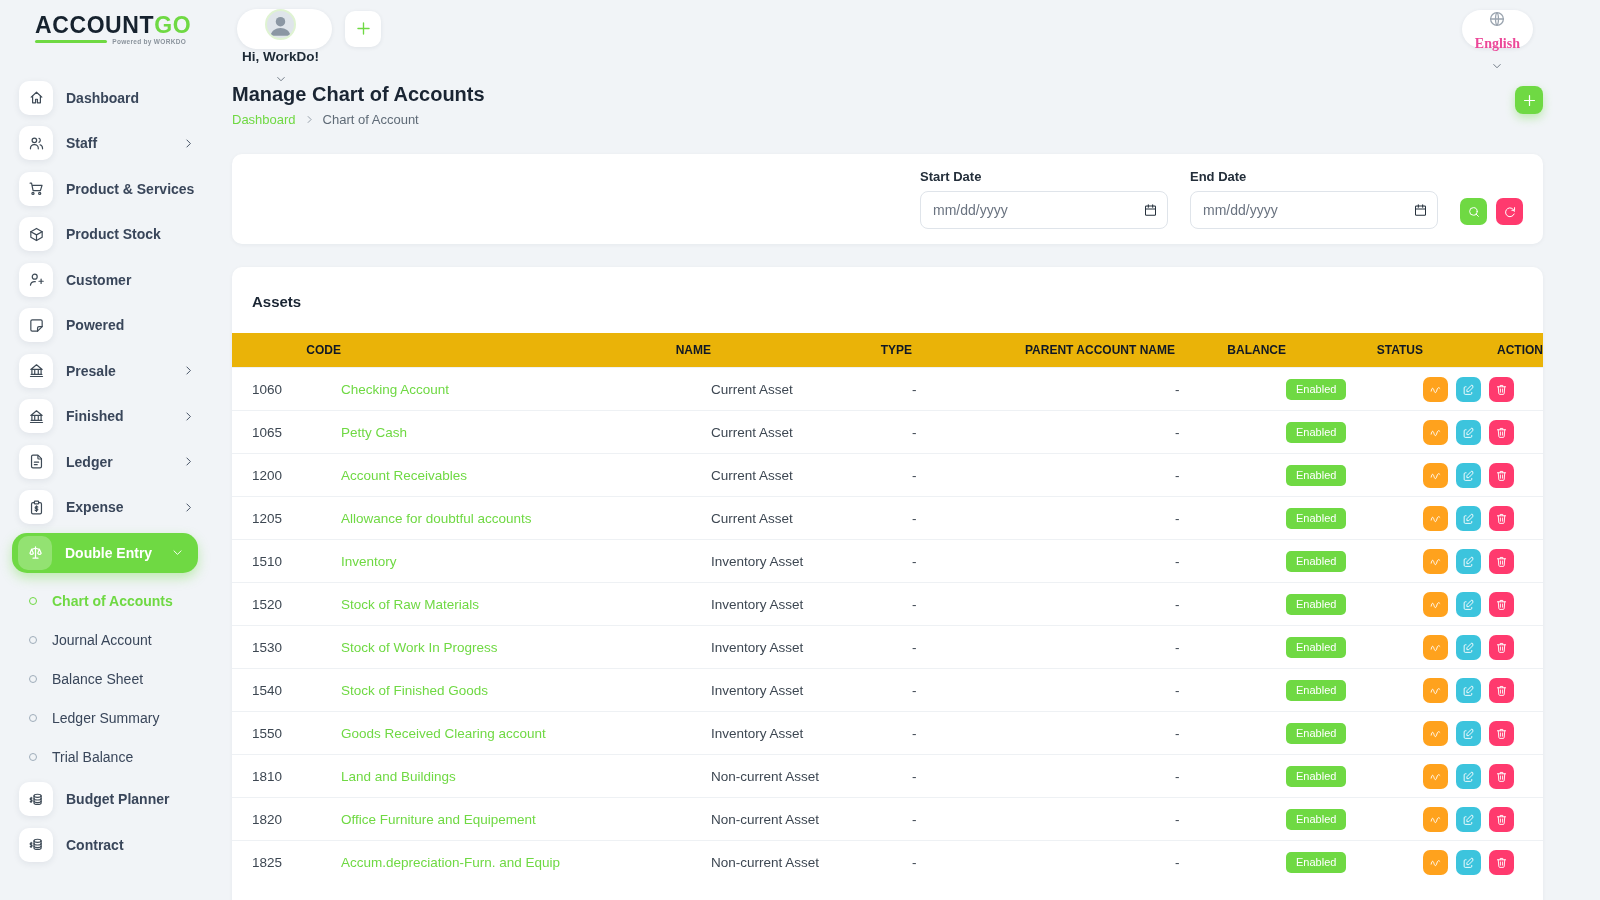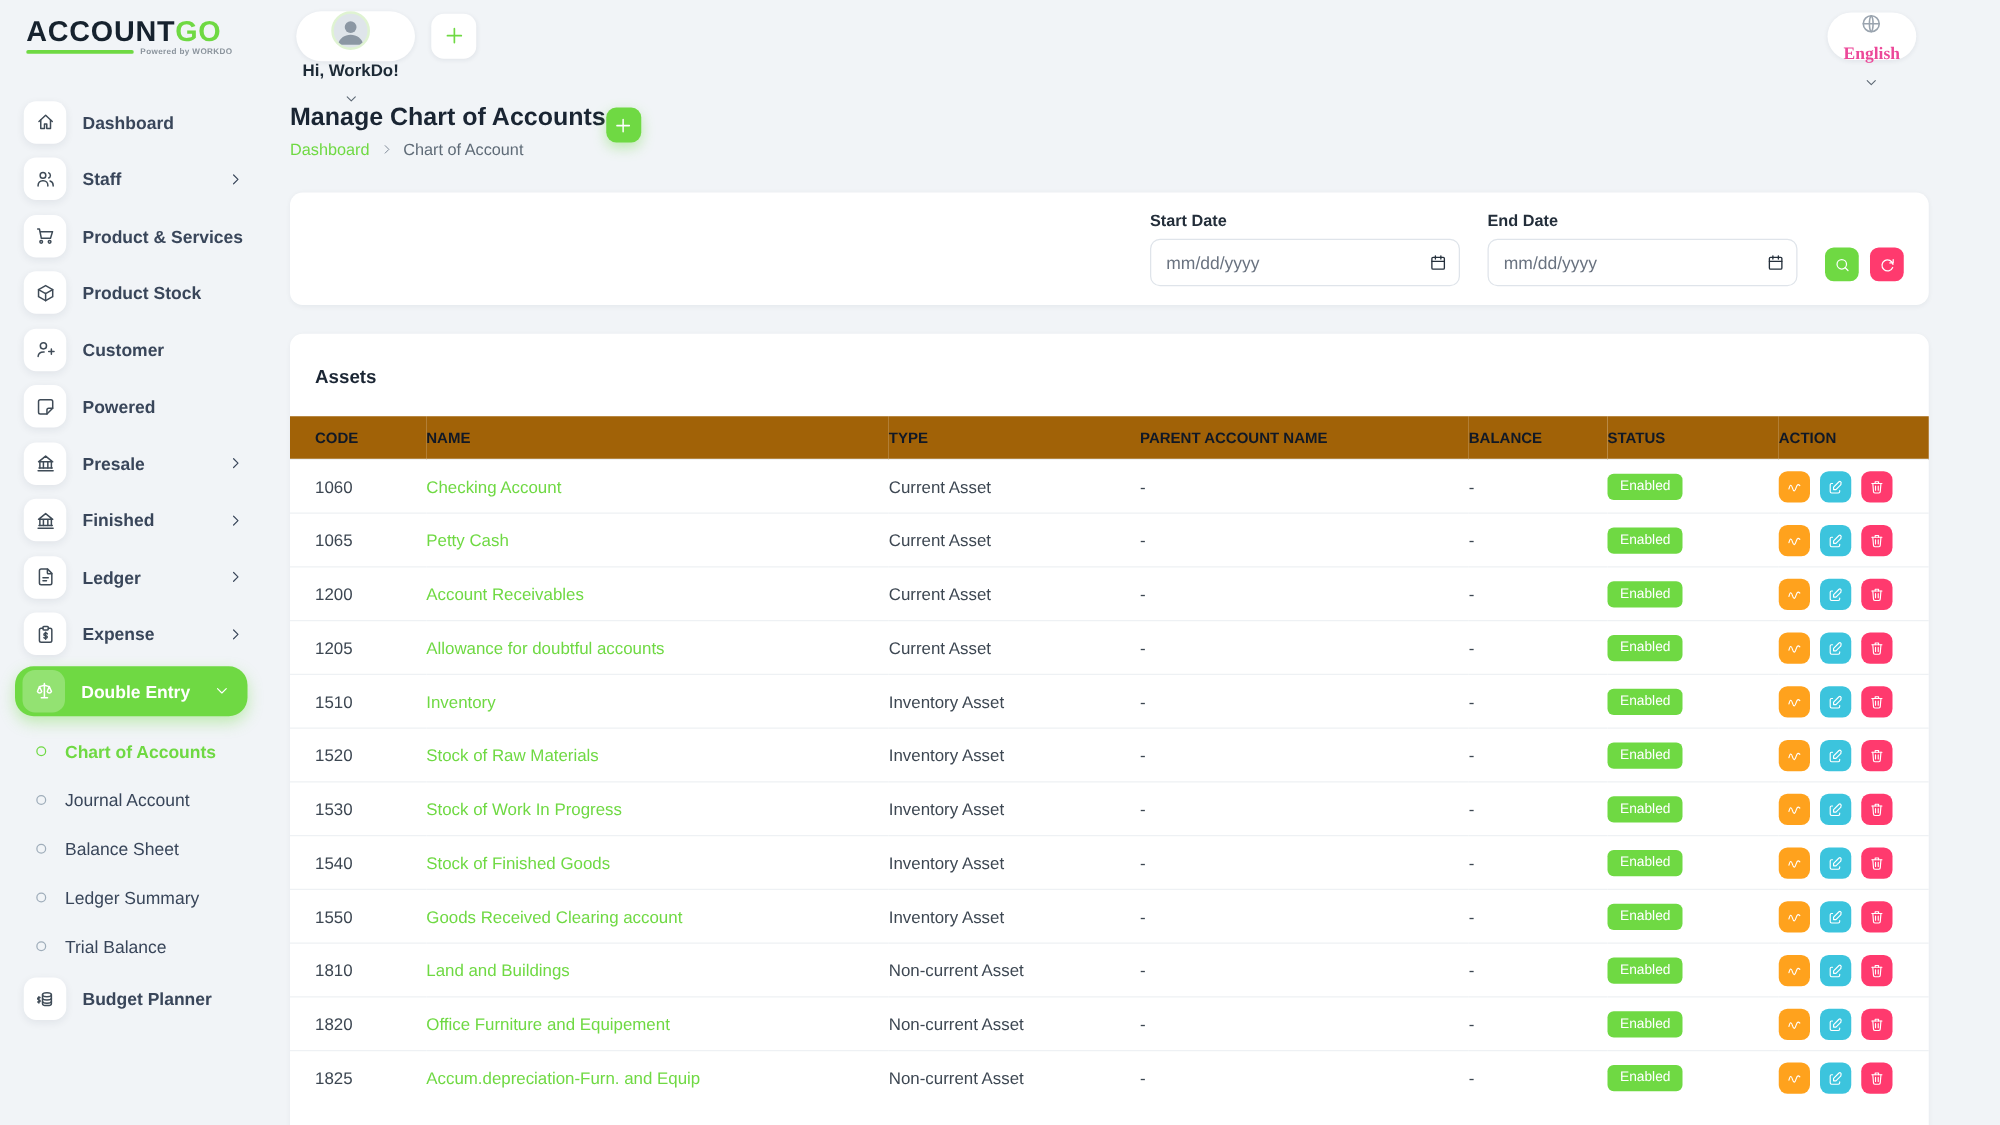--- a/index.html
+++ b/index.html
@@ -3,21 +3,21 @@
 <meta charset="utf-8">
 <style>
   html,body{margin:0;padding:0;overflow:hidden;}
   body{width:1600px;height:900px;position:relative;background:#f1f4f7;font-family:"Liberation Sans",sans-serif;-webkit-font-smoothing:antialiased;}
   *{box-sizing:border-box;}
   .ic{display:inline-flex;line-height:0;}
   .ic svg{display:block;}
 
   
   .topbar{position:absolute;top:0;left:0;width:100%;height:57px;display:flex;align-items:center;}
-  .logo{width:212px;padding-left:21px;cursor:pointer;}
+  .logo{width:212px;padding-left:35px;cursor:pointer;}
   .logo-text{font-size:23px;font-weight:800;color:#16222e;letter-spacing:.6px;line-height:24px;white-space:nowrap;}
   .logo-text .go{color:#6fd943;}
   .logo-sub{display:flex;align-items:center;gap:5px;margin-top:1px;padding-right:26px;}
   .logo-line{height:3px;background:#6fd943;flex:1;border-radius:2px;}
   .logo-tag{font-size:6.5px;font-weight:700;color:#8a939c;letter-spacing:.3px;white-space:nowrap;}
   .chip{background:#fff;border-radius:40px;display:flex;align-items:center;box-shadow:0 1px 4px rgba(25,39,62,.08);cursor:pointer;flex-direction:column;}
   .profile-chip{margin-left:25px;height:40px;gap:9px;padding:0 13px 0 5px;}
   .avatar{width:31px;height:31px;border-radius:50%;background:#dfe5ea;border:2px solid #dff3d2;overflow:hidden;flex:none;}
   .greeting{font-size:13.5px;font-weight:600;color:#1d2a36;white-space:nowrap;}
   .chev{color:#5b6672;}
@@ -37,42 +37,42 @@
   .nav-item.active .nav-label,.nav-item.active .nav-chevron{color:#fff;}
   .submenu{padding-top:6px;}
   .sub-item{height:39px;display:flex;align-items:center;gap:15px;padding-left:29px;cursor:pointer;}
   .sub-bullet{width:8px;height:8px;border-radius:50%;border:1.5px solid #9fadba;flex:none;}
   .sub-label{font-size:14px;font-weight:500;color:#39465a;white-space:nowrap;}
   .sub-item.active .sub-bullet{border-color:#6fd943;}
   .sub-item.active .sub-label{color:#6fd943;font-weight:700;}
 
   
   .main{position:absolute;left:232px;top:57px;width:1311px;}
-  .page-head{display:flex;align-items:flex-start;justify-content:flex-start;margin-top:25px;}
+  .page-head{display:flex;align-items:flex-start;justify-content:space-between;margin-top:25px;}
   .page-title{font-size:20px;font-weight:700;color:#1a2533;line-height:24px;}
   .breadcrumb{margin-top:6px;display:flex;align-items:center;gap:8px;font-size:13px;}
   .bc-link{color:#6fd943;cursor:pointer;}
   .bc-sep{color:#7b8794;}
   .bc-current{color:#5f6b77;}
   .page-add{width:28px;height:28px;border-radius:8px;background:#6fd943;color:#fff;display:flex;align-items:center;justify-content:center;margin-top:4px;cursor:pointer;border:none;box-shadow:0 4px 10px rgba(111,217,67,.4);}
 
   .filter-card{margin-top:27px;height:90px;background:#fff;border-radius:10px;box-shadow:0 1px 4px rgba(25,39,62,.05);display:flex;align-items:center;justify-content:flex-end;gap:22px;padding:0 20px;}
   .date-group{width:248px;display:flex;flex-direction:column;}
   .date-label{font-size:13px;font-weight:600;color:#232e3a;margin-bottom:7px;}
   .date-wrap{position:relative;}
   .date-input{width:100%;height:38px;border:1px solid #dfe4ea;border-radius:8px;padding:0 34px 0 12px;font-size:14px;color:#333;font-family:inherit;outline:none;background:#fff;}
   .date-input::placeholder{color:#6a7380;}
   .cal-icon{position:absolute;right:10px;top:50%;transform:translateY(-50%);color:#25303c;}
   .filter-btns{display:flex;gap:9px;padding-top:25px;}
   .btn-sq{width:27px;height:27px;border-radius:7px;border:none;display:flex;align-items:center;justify-content:center;color:#fff;cursor:pointer;}
 
   .table-card{margin-top:23px;background:#fff;border-radius:10px;box-shadow:0 1px 4px rgba(25,39,62,.05);padding-bottom:40px;}
   .card-title{font-size:15px;font-weight:700;color:#1a2533;padding:26px 20px 23px;}
   table{width:100%;border-collapse:collapse;table-layout:fixed;}
-  thead th{background:#a16207;font-size:12px;font-weight:700;color:#101826;text-align:left;padding:10px 0;white-space:nowrap;}
+  thead th{background:#eab308;font-size:12px;font-weight:700;color:#101826;text-align:right;padding:10px 0;white-space:nowrap;}
   th:first-child,td:first-child{padding-left:20px;}
   tbody td{height:43px;padding:0;font-size:13.5px;color:#3d4752;border-top:1px solid #eef1f4;vertical-align:middle;}
   .link{color:#6fd943;cursor:pointer;}
   .badge{display:inline-block;color:#fff;font-size:11px;font-weight:500;padding:4.5px 10px;border-radius:5px;}
   .actions{display:flex;gap:8px;}
   .act{width:25px;height:25px;border-radius:7px;border:none;display:flex;align-items:center;justify-content:center;color:#fff;cursor:pointer;}
 </style>
 </head>
 <body>
 
@@ -317,20 +317,34 @@
               <ellipse cx="13.5" cy="6.8" rx="5" ry="2.2"></ellipse>
               <path d="M8.5 6.8v3.7c0 1.2 2.3 2.2 5 2.2s5-1 5-2.2V6.8"></path>
               <path d="M8.5 10.5v3.7c0 1.2 2.3 2.2 5 2.2s5-1 5-2.2v-3.7"></path>
               <path d="M8.5 14.2v2.6c0 1.2 2.3 2.2 5 2.2s5-1 5-2.2v-2.6"></path>
               <path d="M5.6 10c-1.4-.3-2.6.3-2.6 1.2 0 1.5 2.8 1 2.8 2.5 0 .9-1.2 1.5-2.7 1.2M4.4 9v7.2"></path>
             </svg>
           </span>
         </span>
         <span class="nav-label">Budget Planner</span>
       </div>
+      <div class="nav-item">
+        <span class="icon-box">
+          <span class="ic">
+            <svg width="17" height="17" viewBox="0 0 24 24" fill="none" stroke="currentColor" stroke-width="1.7" stroke-linecap="round" stroke-linejoin="round">
+              <ellipse cx="13.5" cy="6.8" rx="5" ry="2.2"></ellipse>
+              <path d="M8.5 6.8v3.7c0 1.2 2.3 2.2 5 2.2s5-1 5-2.2V6.8"></path>
+              <path d="M8.5 10.5v3.7c0 1.2 2.3 2.2 5 2.2s5-1 5-2.2v-3.7"></path>
+              <path d="M8.5 14.2v2.6c0 1.2 2.3 2.2 5 2.2s5-1 5-2.2v-2.6"></path>
+              <path d="M5.6 10c-1.4-.3-2.6.3-2.6 1.2 0 1.5 2.8 1 2.8 2.5 0 .9-1.2 1.5-2.7 1.2M4.4 9v7.2"></path>
+            </svg>
+          </span>
+        </span>
+        <span class="nav-label">Contract</span>
+      </div>
     </nav>
 </aside>
 
 <main class="main">
 
   <div class="page-head">
     <div>
       <div class="page-title">Manage Chart of Accounts</div>
       <div class="breadcrumb">
         <span class="bc-link">Dashboard</span>

